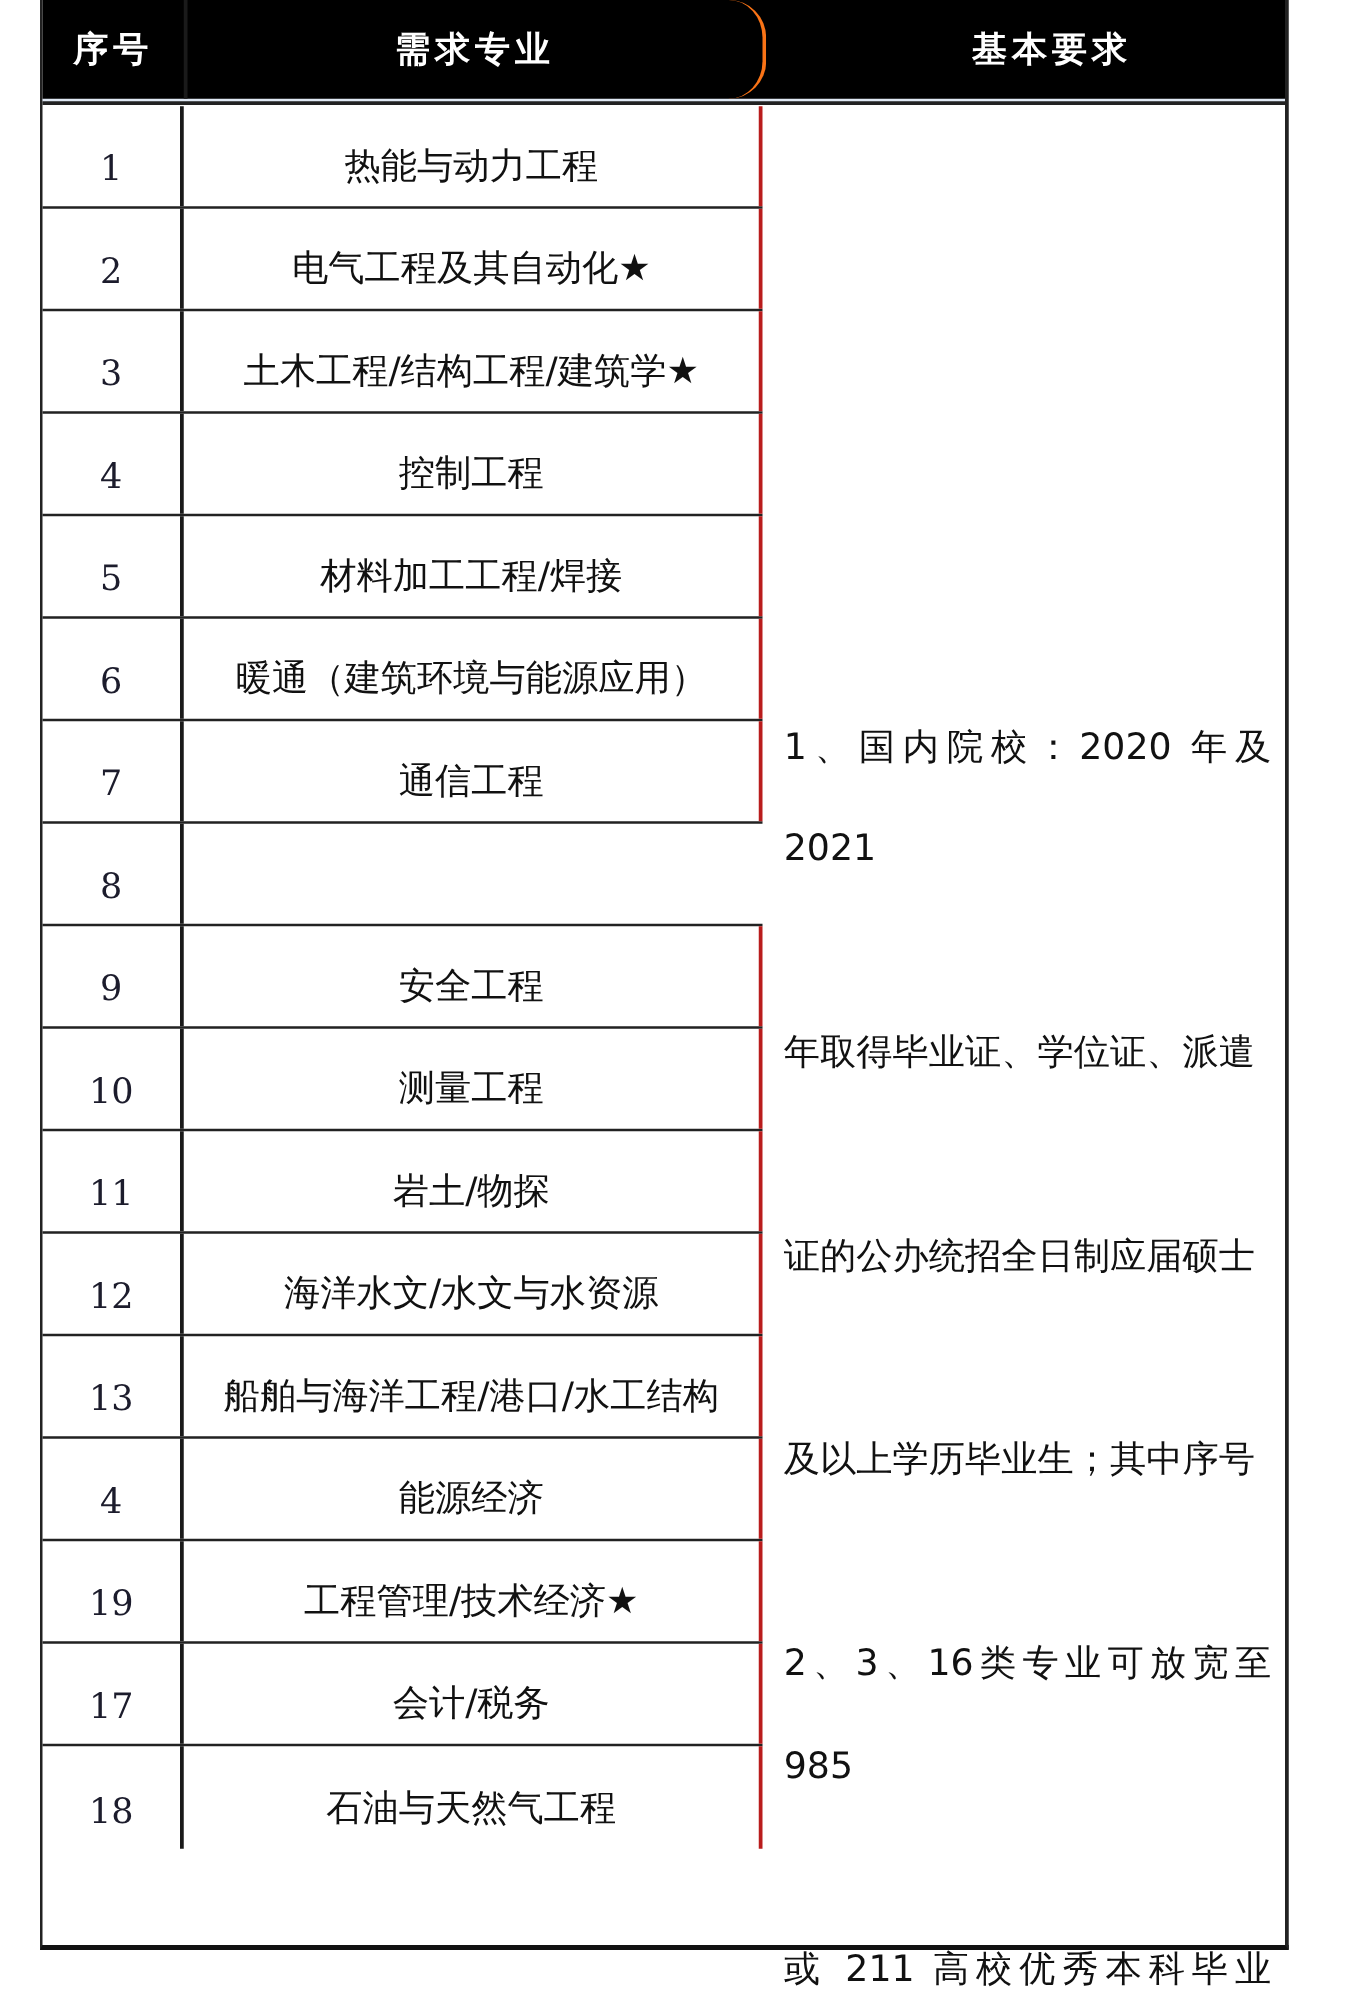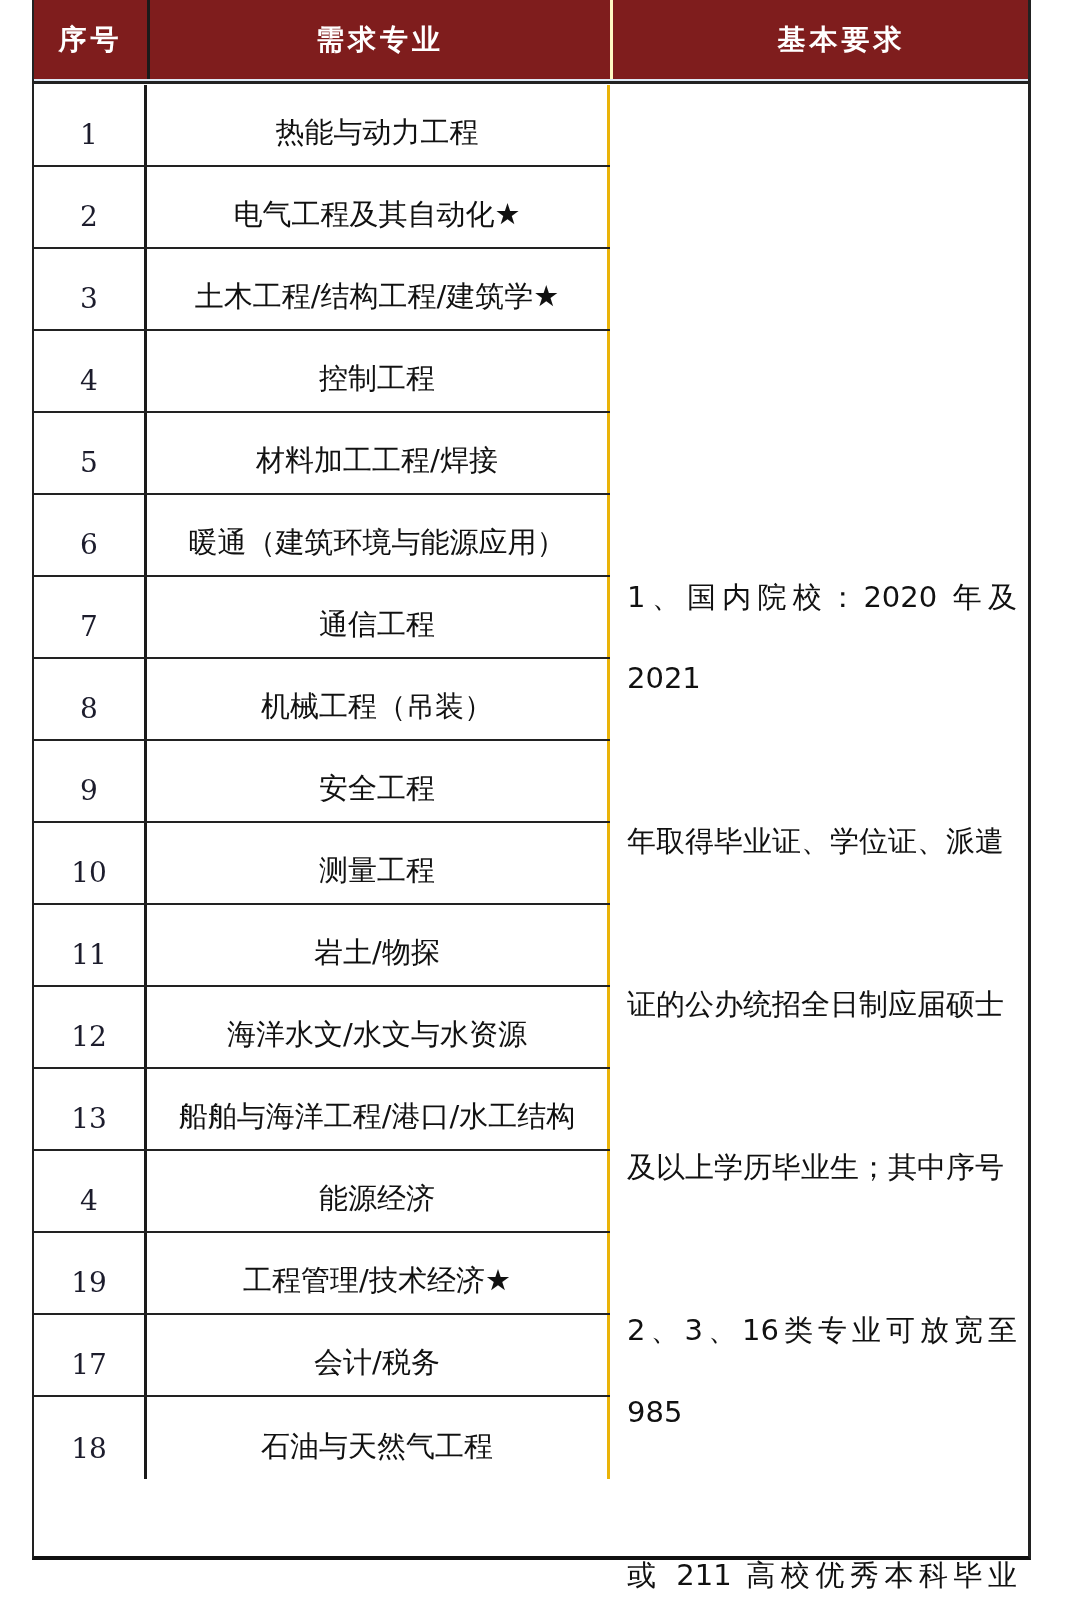--- a/index.html
+++ b/index.html
@@ -1,34 +1,34 @@
 <!DOCTYPE html>
 <html><head>
 <meta charset="utf-8">
 <style>
   html, body { margin: 0; padding: 0; background: #ffffff; }
   body { width: 1080px; height: 1609px; position: relative; overflow: hidden;
          font-family: "DejaVu Serif", "Liberation Serif", serif; color: #111; }
   .table { position: absolute; left: 32px; top: 0; width: 999px; height: 1560px;
            border-right: 3px solid #222; border-left: 2px solid #222; border-bottom: 4px solid #111; box-sizing: border-box; }
-  .header { position: absolute; left: 0; top: 0; width: 100%; height: 82px; background: #7f1d1d;
+  .header { position: absolute; left: 0; top: 0; width: 100%; height: 82px; background: #000000;
             border-bottom: 3px solid #dfe8f4; box-sizing: border-box; }
   .header::after { content: ""; position: absolute; left: 0; right: 0; bottom: -5px; height: 3px; background: #222; }
   .hcell { position: absolute; top: 0; height: 79px; display: flex; align-items: center; justify-content: center;
            color: #ffffff; font-weight: bold; font-size: 28px; letter-spacing: 4px;
            font-family: "DejaVu Sans", "Liberation Sans", sans-serif; }
   .hc-num { left: 0; width: 113px; border-right: 3px solid #1a1a1a; }
-  .hc-major { left: 116px; width: 460px; border-right: 3px solid #fef9c3; }
+  .hc-major { left: 116px; width: 460px; border-right: 3px solid #f97316; border-radius: 30px; }
   .hc-req { left: 579px; width: 457px; }
   .rows { position: absolute; left: 0; top: 85px; width: 576px; }
   .row { position: relative; height: 82px; border-bottom: 2px solid #222; box-sizing: border-box; display: flex; }
   .row:last-child { border-bottom: none; }
   .c-num { width: 113px; border-right: 3px solid #1a1a1a; display: flex; align-items: flex-end; justify-content: center;
            padding-bottom: 14px; box-sizing: border-box; font-size: 28px; color: #1c1c2c; }
-  .c-major { width: 463px; border-right: 3px solid #eab308; display: flex; align-items: flex-end; justify-content: center;
+  .c-major { width: 463px; border-right: 3px solid #b91c1c; display: flex; align-items: flex-end; justify-content: center;
              padding-bottom: 12px; box-sizing: border-box; font-size: 29px; font-family: "DejaVu Sans", "Liberation Sans", sans-serif; color: #111; white-space: nowrap; }
   .req { position: absolute; left: 579px; top: 85px; width: 417px; height: 1469px; box-sizing: border-box; }
   .req-text { position: absolute; left: 14px; top: 390px; width: 390px; font-size: 29px; line-height: 81.5px;
               font-family: "DejaVu Sans", "Liberation Sans", sans-serif; color: #111; white-space: pre-line; text-align: justify; }
 </style>
 </head>
 <body>
 
 <div class="table">
   <div class="header">
@@ -61,21 +61,20 @@
     <div class="row">
         <div class="c-num">6</div>
         <div class="c-major">暖通（建筑环境与能源应用）</div>
       </div>
     <div class="row">
         <div class="c-num">7</div>
         <div class="c-major">通信工程</div>
       </div>
     <div class="row">
         <div class="c-num">8</div>
-        <div class="c-major">机械工程（吊装）</div>
       </div>
     <div class="row">
         <div class="c-num">9</div>
         <div class="c-major">安全工程</div>
       </div>
     <div class="row">
         <div class="c-num">10</div>
         <div class="c-major">测量工程</div>
       </div>
     <div class="row">

